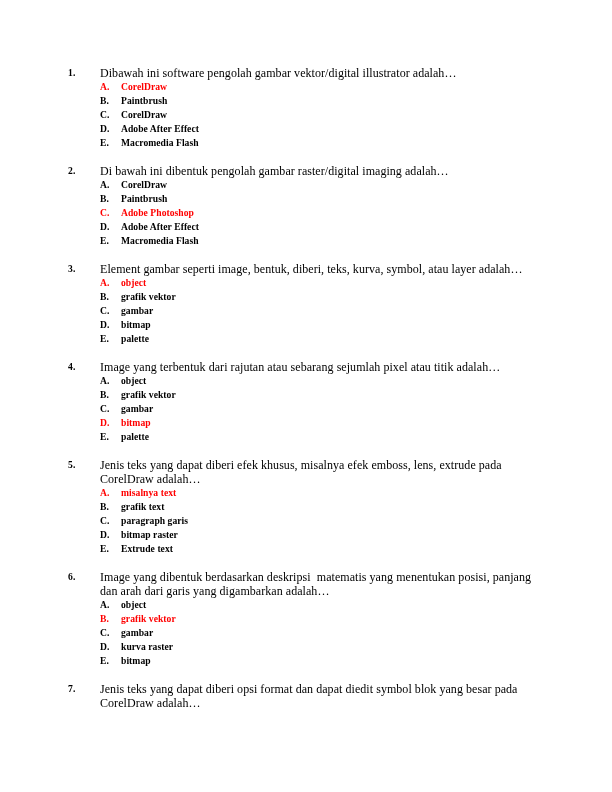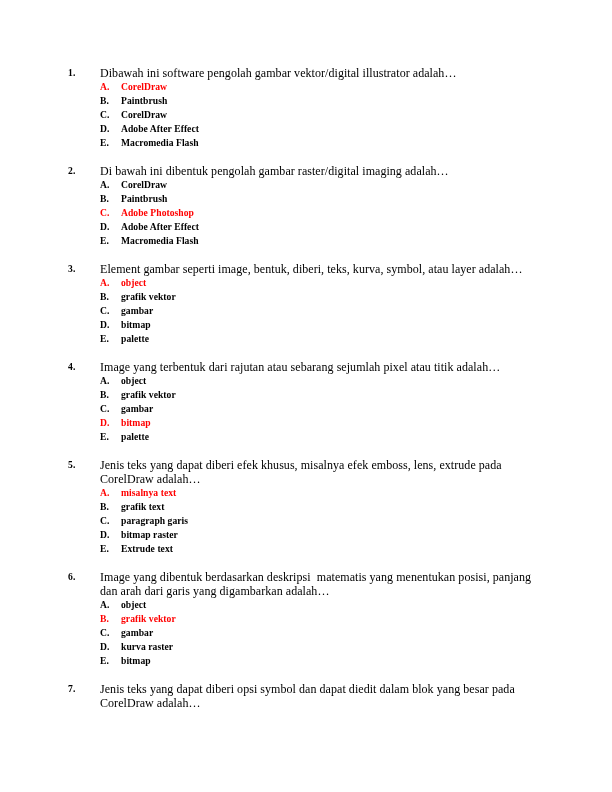--- a/index.html
+++ b/index.html
@@ -261,17 +261,17 @@
           </div>
           <div class="option-row">
             <div class="opt-letter">E.</div>
             <div class="opt-text">bitmap</div>
           </div>
         </div>
       </div>
       <div class="question-block">
         <div class="q-stem-row">
           <div class="q-number">7.</div>
-          <div class="q-stem">Jenis teks yang dapat diberi opsi symbol dan dapat diedit dalam blok yang besar pada CorelDraw adalah…</div>
+          <div class="q-stem">Jenis teks yang dapat diberi opsi format dan dapat diedit symbol blok yang besar pada CorelDraw adalah…</div>
         </div>
       </div>
     </div>
 </div>
 
 </body></html>

